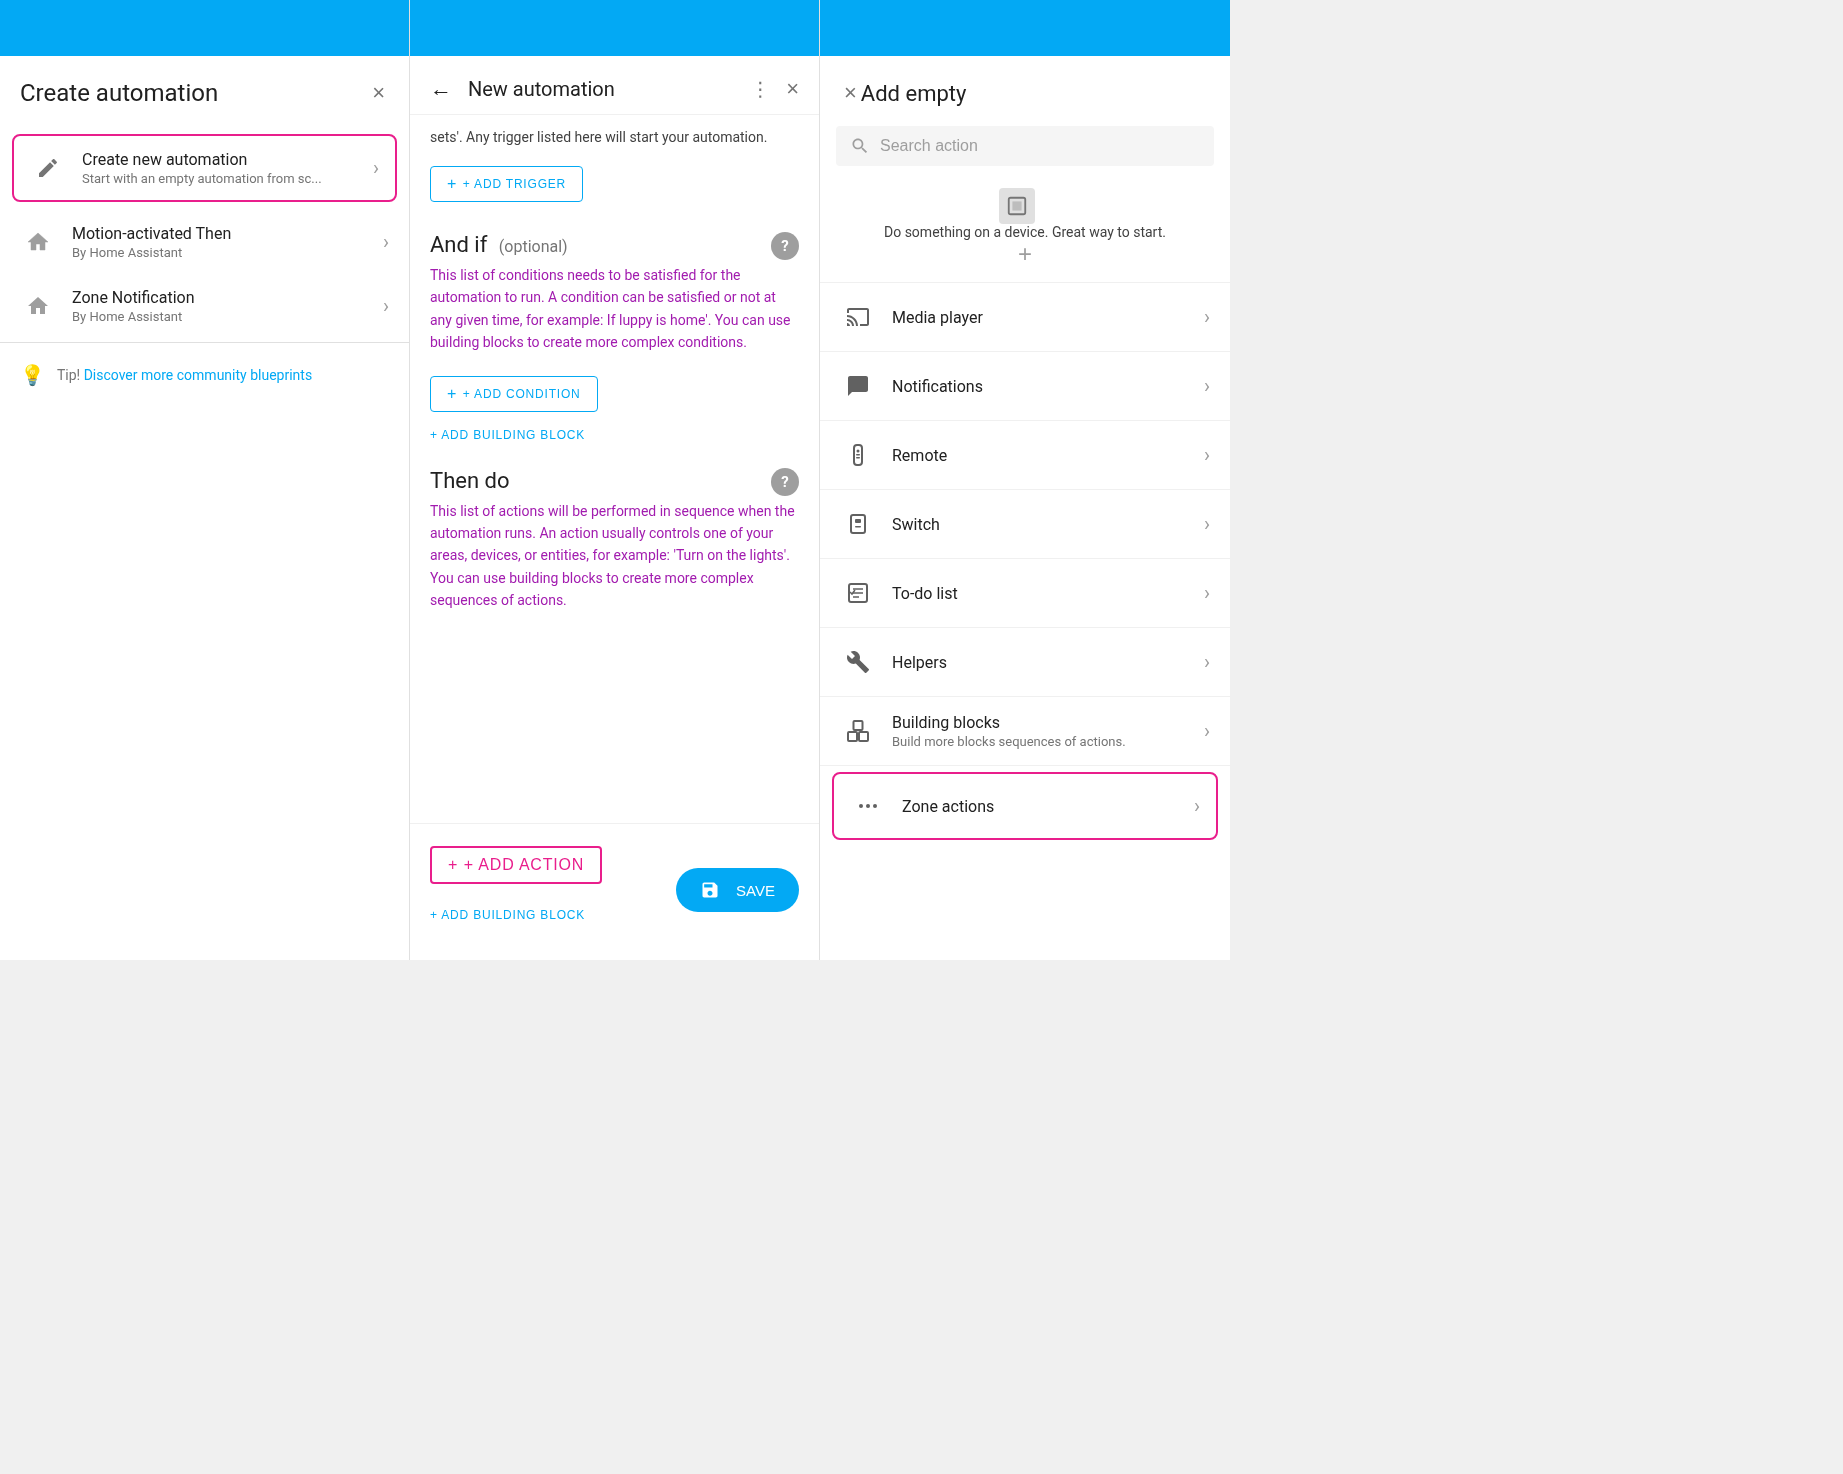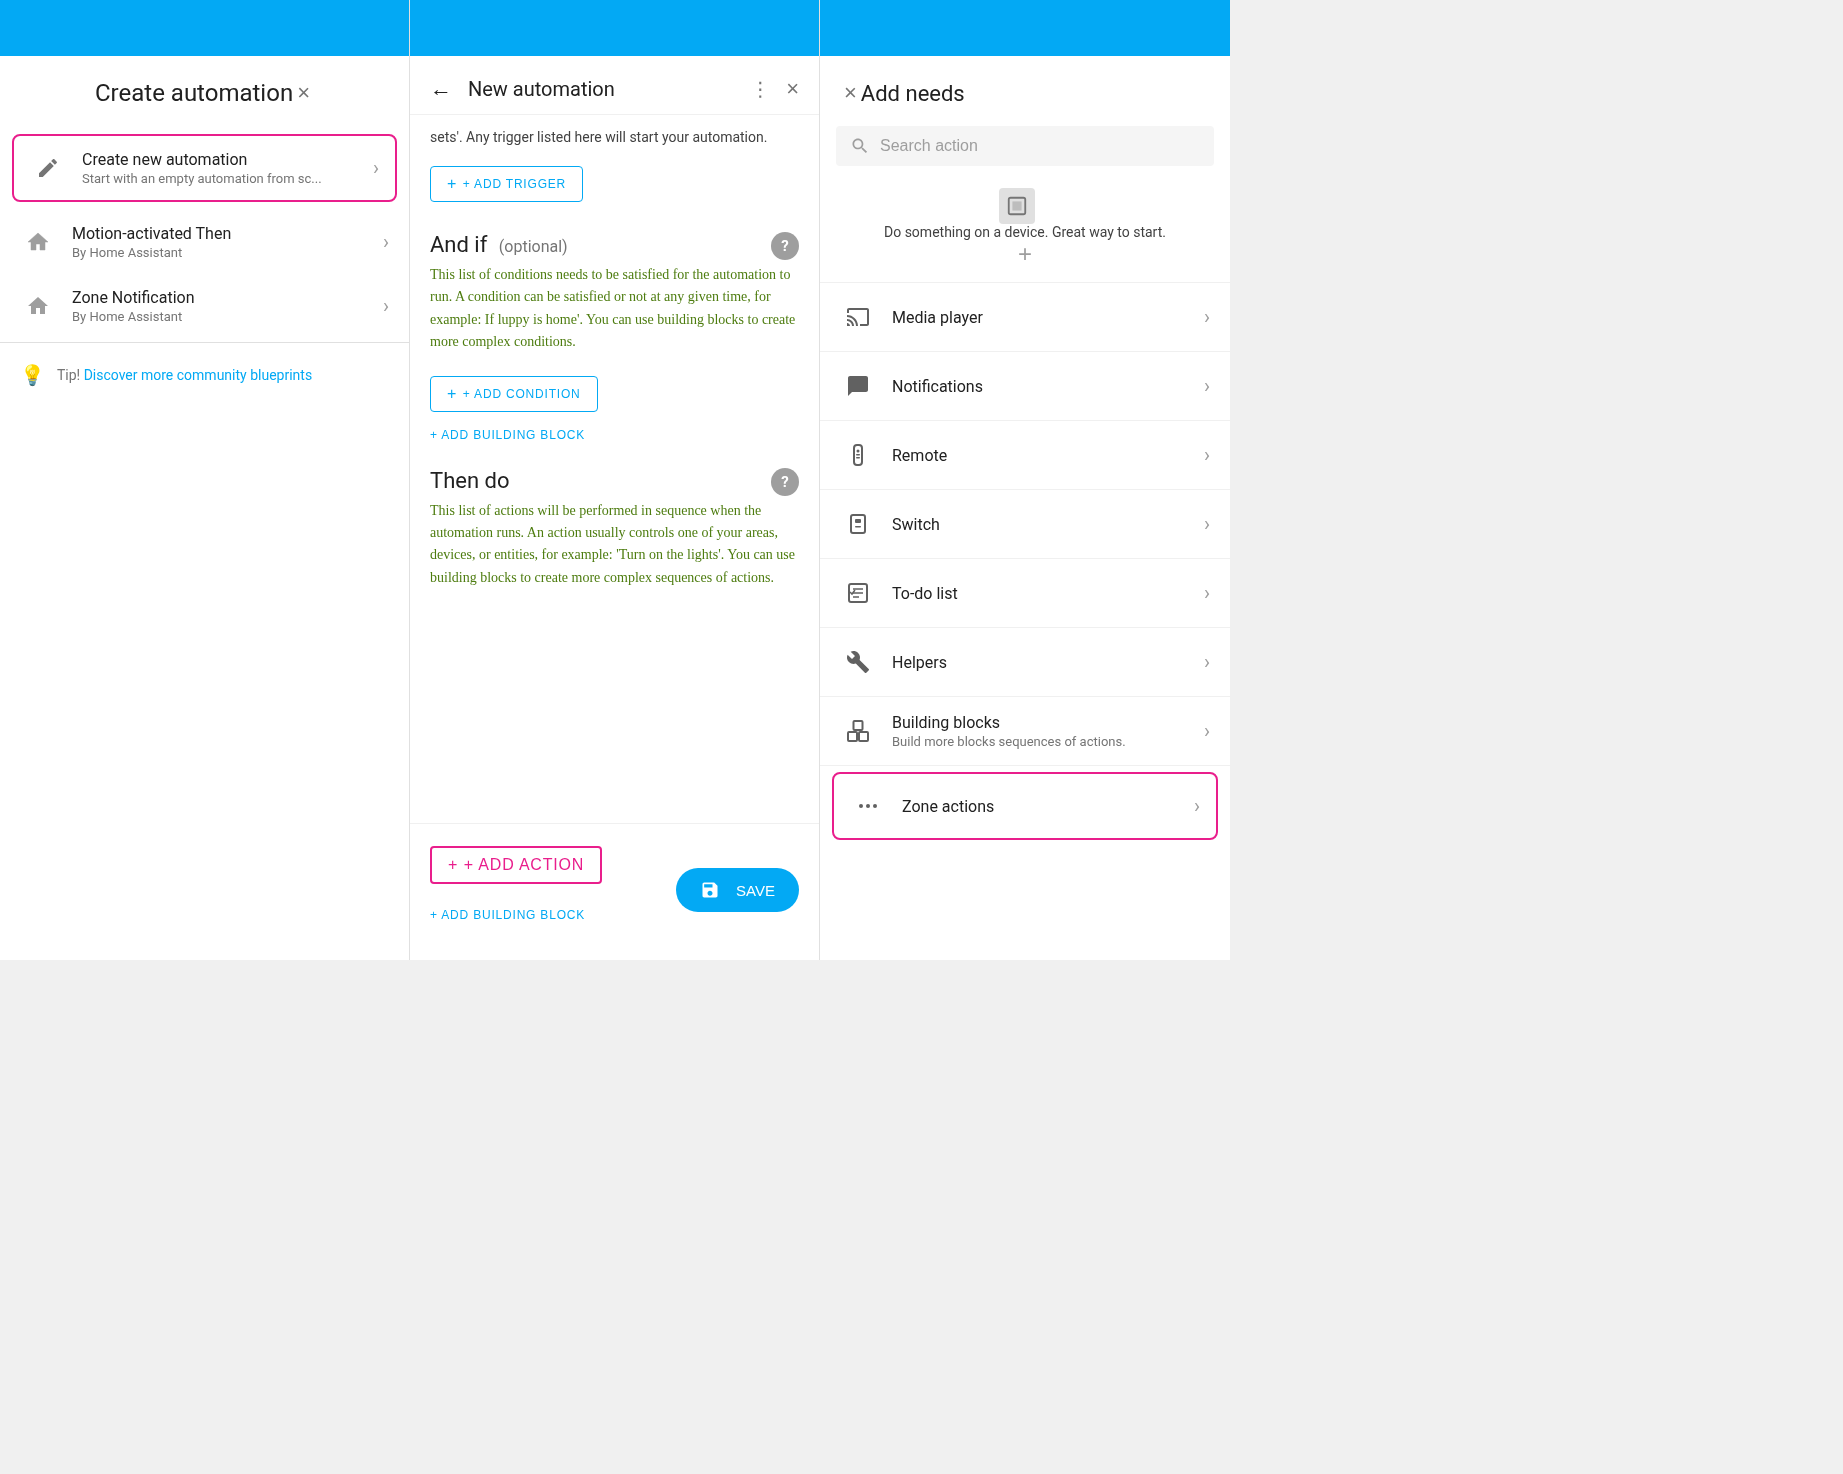--- a/index.html
+++ b/index.html
@@ -37,21 +37,21 @@
     .top-bar {
       height: 56px;
       background: #03a9f4;
       flex-shrink: 0;
     }
 
     
     .panel-header {
       display: flex;
       align-items: center;
-      justify-content: center;
+      justify-content: space-between;
       padding: 20px 20px 16px 20px;
     }
 
     .panel-header h1 {
       font-size: 24px;
       font-weight: 400;
       color: #212121;
     }
 
     .close-btn {
@@ -226,24 +226,23 @@
       align-items: center;
       justify-content: center;
       font-size: 15px;
       font-weight: bold;
       cursor: pointer;
       flex-shrink: 0;
     }
 
     .section-desc {
       font-size: 14px;
-      color: #4d7c0f;
+      color: #a21caf;
       line-height: 1.6;
       margin-bottom: 12px;
-      font-family: Liberation Serif, serif;
     }
 
     .add-building-block-btn {
       background: none;
       border: none;
       color: #03a9f4;
       font-size: 13px;
       font-weight: 500;
       cursor: pointer;
       padding: 6px 0;
@@ -541,21 +540,21 @@
       </svg>
       <span>SAVE</span>
     </button>
   </div>
 </div>
 
 <div class="panel panel-right">
   <div class="top-bar"></div>
   <div class="right-header">
     <button class="close-btn">×</button>
-    <h2>Add needs</h2>
+    <h2>Add empty</h2>
   </div>
 
   <div class="search-bar">
     <svg width="20" height="20" viewBox="0 0 24 24">
       <path d="M15.5 14h-.79l-.28-.27C15.41 12.59 16 11.11 16 9.5 16 5.91 13.09 3 9.5 3S3 5.91 3 9.5 5.91 16 9.5 16c1.61 0 3.09-.59 4.23-1.57l.27.28v.79l5 4.99L20.49 19l-4.99-5zm-6 0C7.01 14 5 11.99 5 9.5S7.01 5 9.5 5 14 7.01 14 9.5 11.99 14 9.5 14z" fill="#9e9e9e"></path>
     </svg>
     <input type="text" placeholder="Search action" style="">
   </div>
 
   <div class="action-list">

